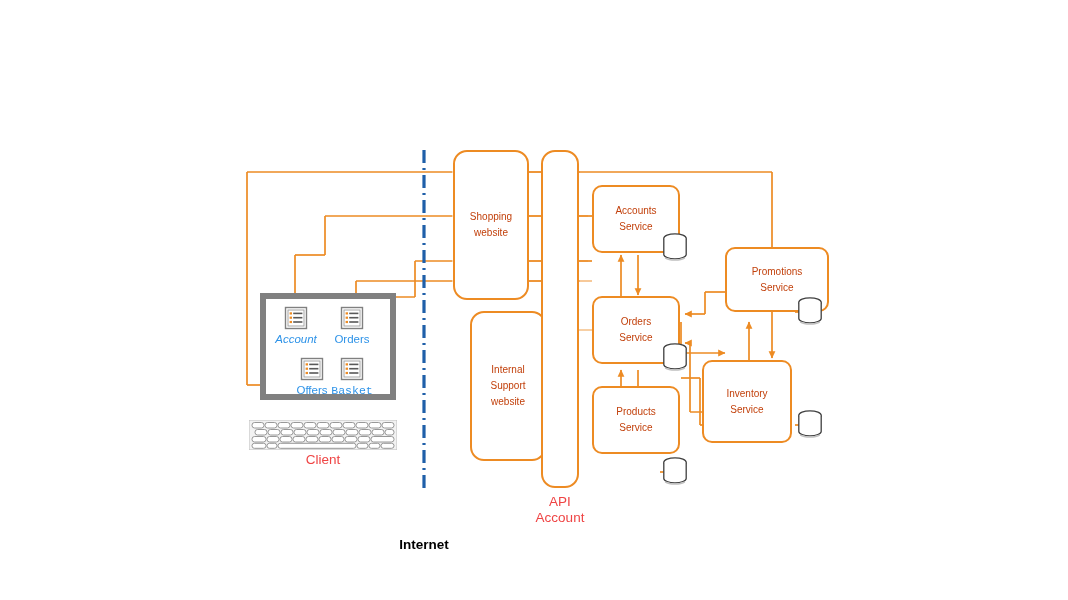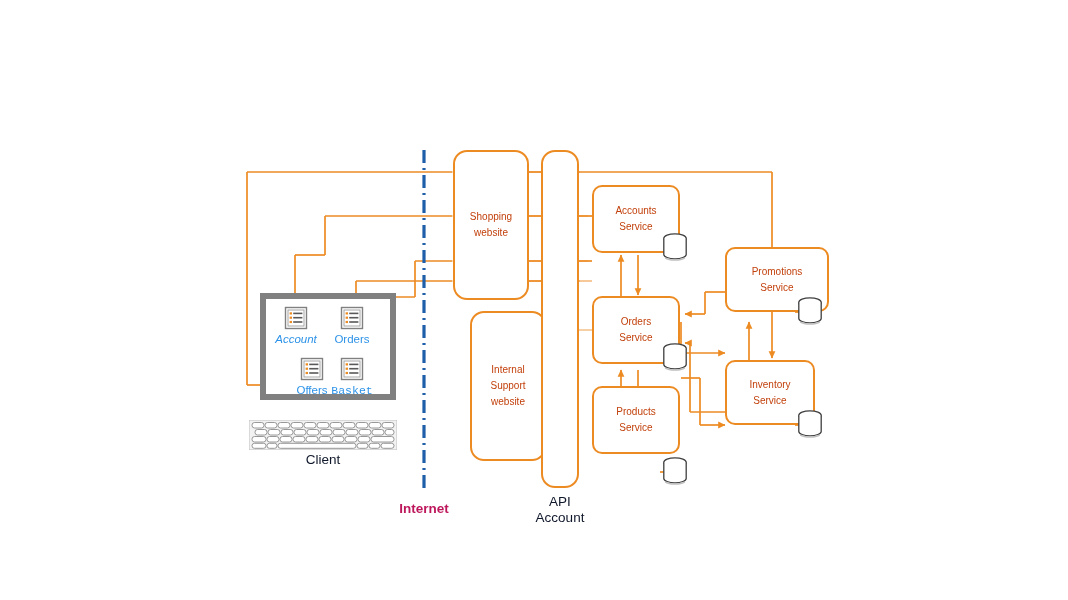--- a/index.html
+++ b/index.html
@@ -41,28 +41,28 @@
     align-items: center;
     justify-content: center;
     white-space: pre-line;
     z-index: 5;
   }
   .node.tall { border-radius: 14px; }
 
   
   .floor-label {
     position: absolute;
-    color: #0f172a;
+    color: #ef4444;
     font-size: 13.5px;
     line-height: 16px;
     text-align: center;
     white-space: pre-line;
     z-index: 6;
   }
-  .floor-label.blue { color: #be185d; font-weight: bold; }
+  .floor-label.blue { color: #000000; font-weight: bold; margin-top: 36px; }
 
   
   .client-screen {
     position: absolute;
     box-sizing: border-box;
     border: 6px solid #808080;
     background: #ffffff;
     z-index: 5;
   }
   .client-keyboard {
@@ -357,21 +357,21 @@
   </svg>
 
   <div class="node" style="left:725px; top:247px; width:104px; height:65px;">Promotions
 Service</div>
   <svg class="db" style="left:797px; top:296px;" viewBox="0 0 26 30">
     <ellipse cx="13" cy="6.2" rx="11.2" ry="4.4" fill="#FFFFFF" stroke="#3F3F3F" stroke-width="1.3"></ellipse>
     <path d="M1.8,6.2 V22.4 a11.2,4.4 0 0 0 22.4,0 V6.2" fill="#FFFFFF" stroke="#3F3F3F" stroke-width="1.3"></path>
     <path d="M3.2,25.8 a11.2,4.4 0 0 0 19.6,0" fill="none" stroke="#BFBFBF" stroke-width="1.6"></path>
   </svg>
 
-  <div class="node" style="left:725px; top:360px; width:90px; height:65px;">Inventory
+  <div class="node" style="left:702px; top:360px; width:90px; height:83px;">Inventory
 Service</div>
   <svg class="db" style="left:797px; top:409px;" viewBox="0 0 26 30">
     <ellipse cx="13" cy="6.2" rx="11.2" ry="4.4" fill="#FFFFFF" stroke="#3F3F3F" stroke-width="1.3"></ellipse>
     <path d="M1.8,6.2 V22.4 a11.2,4.4 0 0 0 22.4,0 V6.2" fill="#FFFFFF" stroke="#3F3F3F" stroke-width="1.3"></path>
     <path d="M3.2,25.8 a11.2,4.4 0 0 0 19.6,0" fill="none" stroke="#BFBFBF" stroke-width="1.6"></path>
   </svg>
 
 </div>
 
 </body></html>

